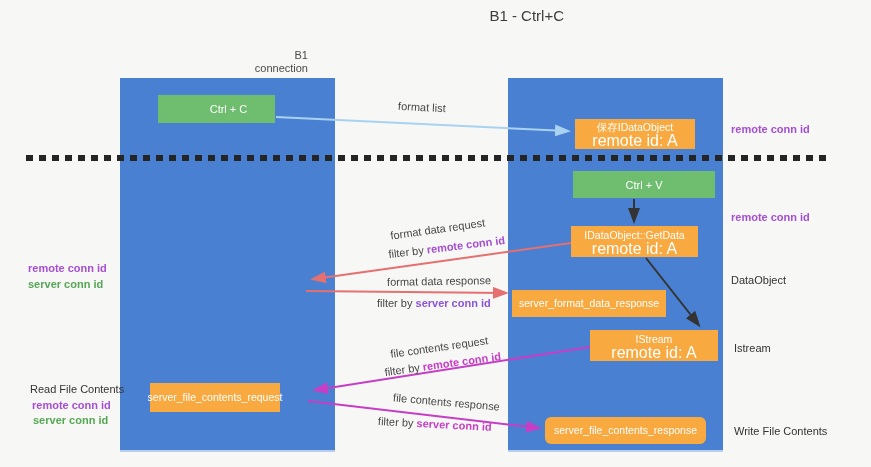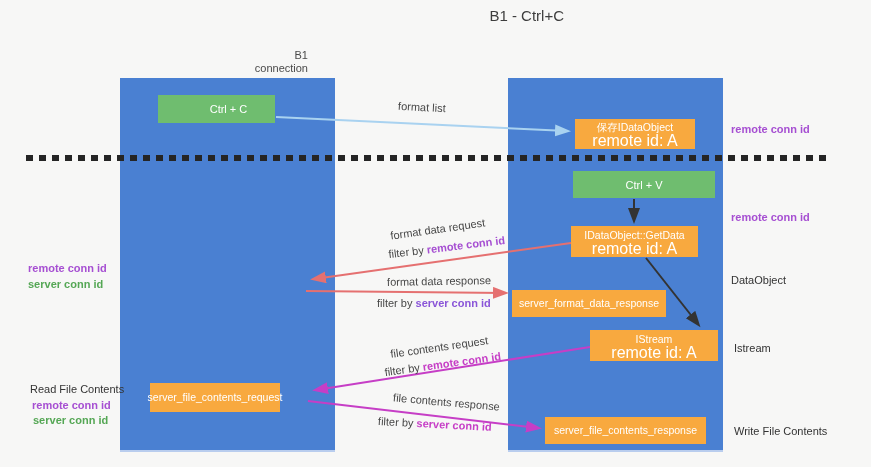--- a/index.html
+++ b/index.html
@@ -102,21 +102,21 @@
 
   <div class="node orange" style="left:590px;top:330px;width:128px;height:31px;">
     <div>IStream</div>
     <div class="l2">remote id: A</div>
   </div>
 
   <div class="node orange" style="left:150px;top:383px;width:130px;height:29px;">
     <div>server_file_contents_request</div>
   </div>
 
-  <div class="node orange" style="left:545px;top:417px;width:161px;height:27px;">
+  <div class="node orange" style="left:545px;top:417px;width:161px;height:27px;border-radius:6px;">
     <div>server_file_contents_response</div>
   </div>
 
   <div class="alabel" style="left:398px;top:101px;transform:rotate(3deg);">format list</div>
 
   <div class="alabel" style="left:390px;top:223px;transform:rotate(-8deg);">format data request</div>
   <div class="alabel" style="left:388px;top:241px;transform:rotate(-7deg);">
     <span>filter by </span><span class="key k-purple">remote conn id</span>
   </div>
 

